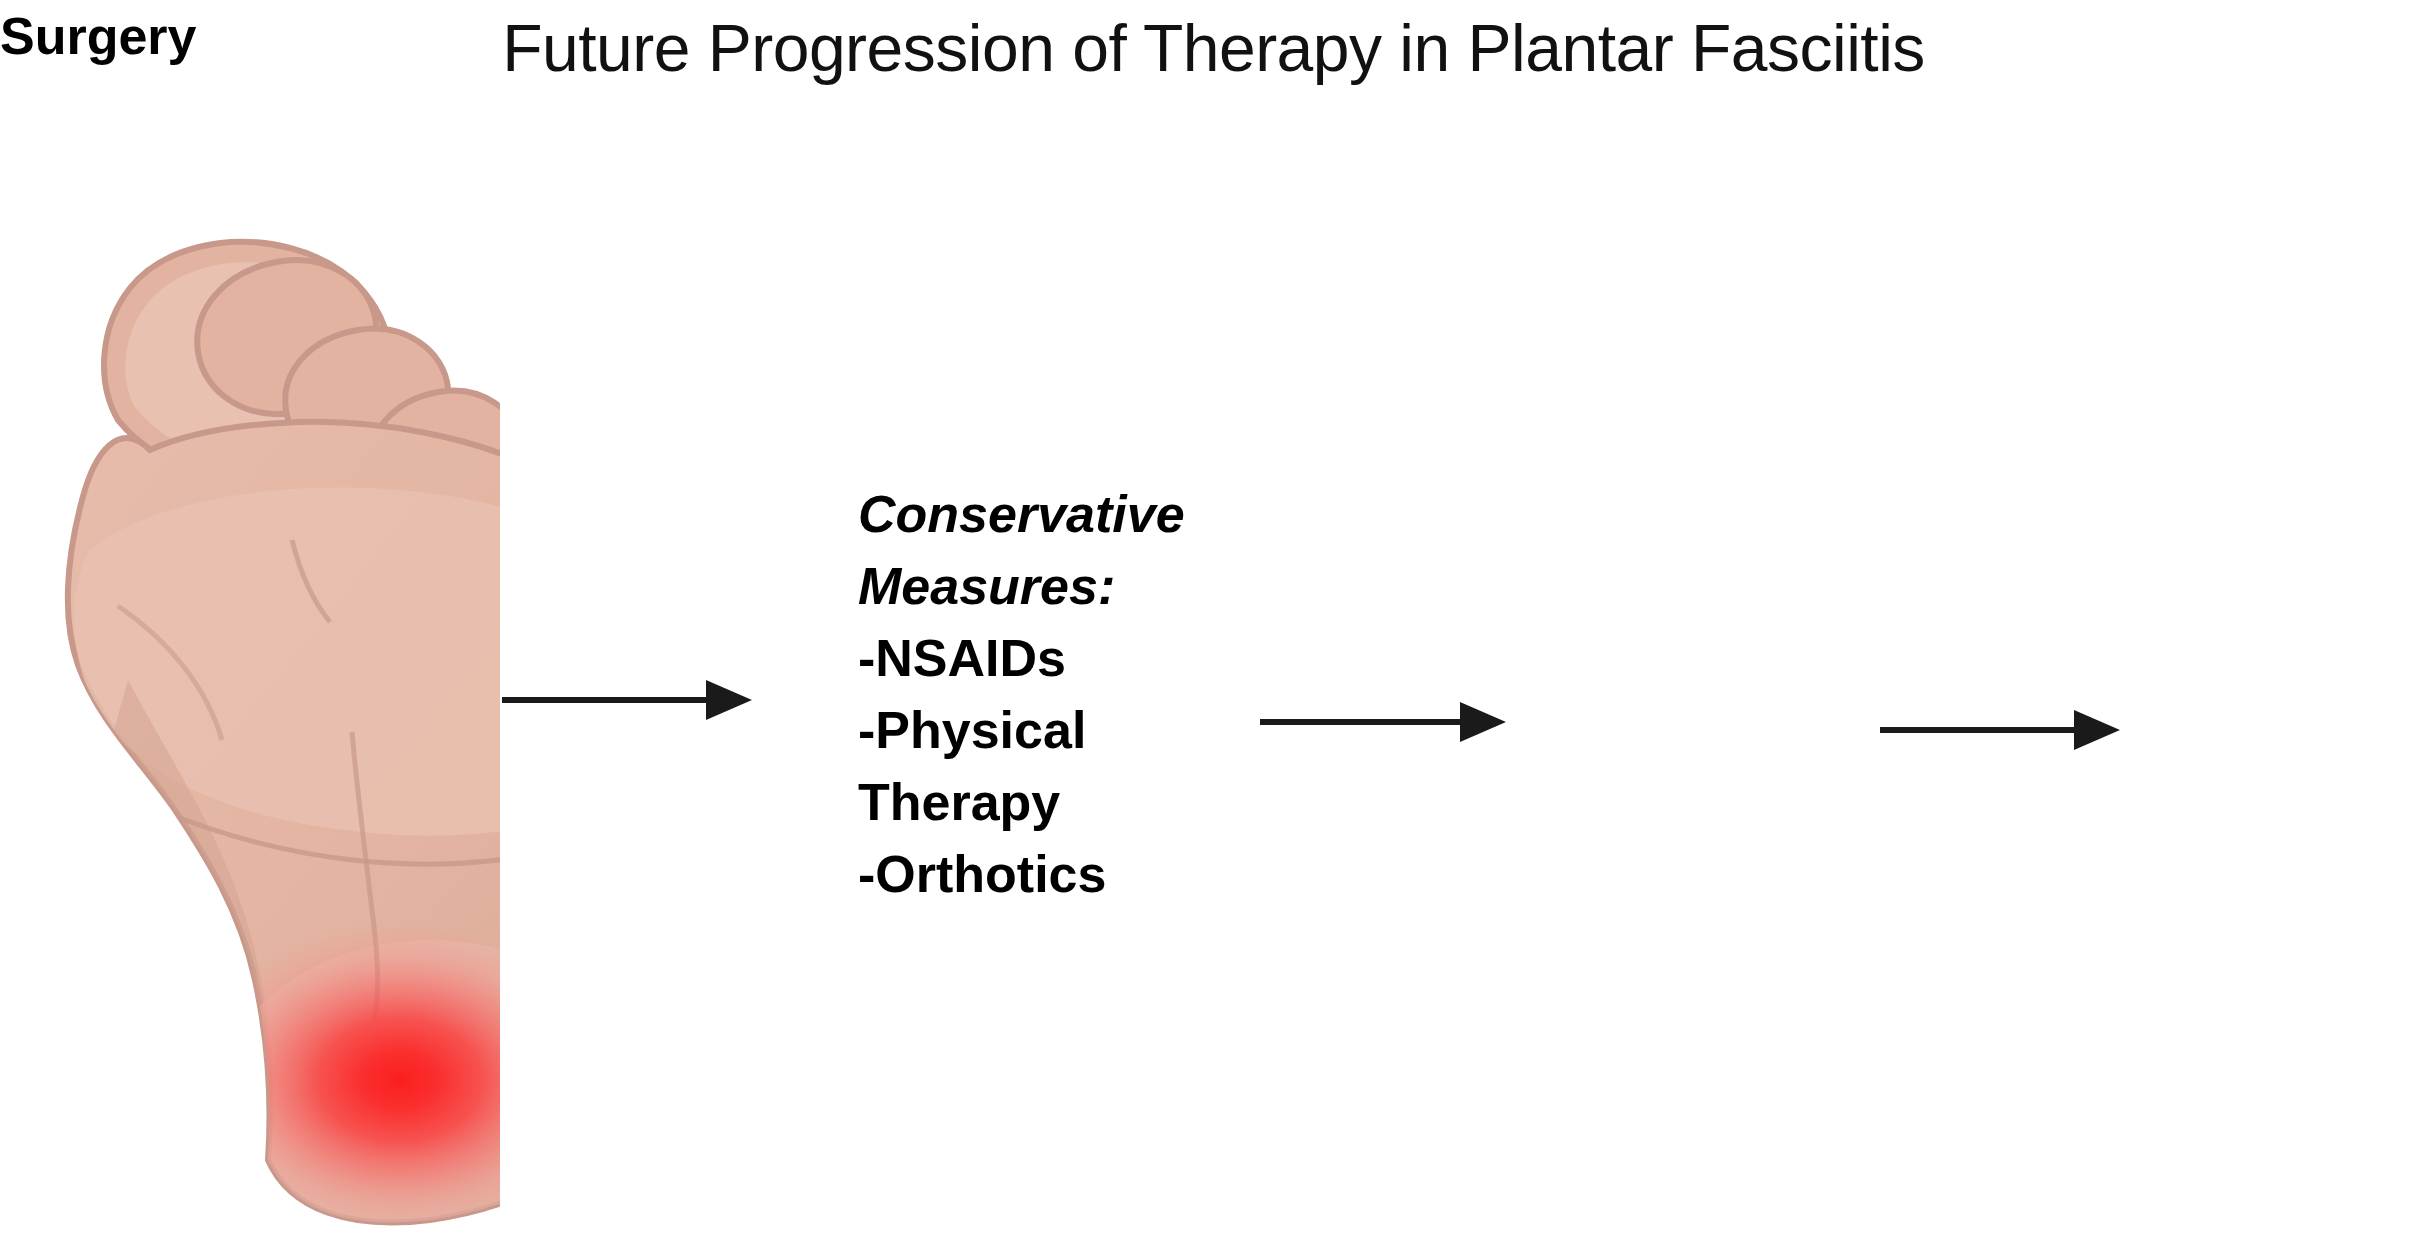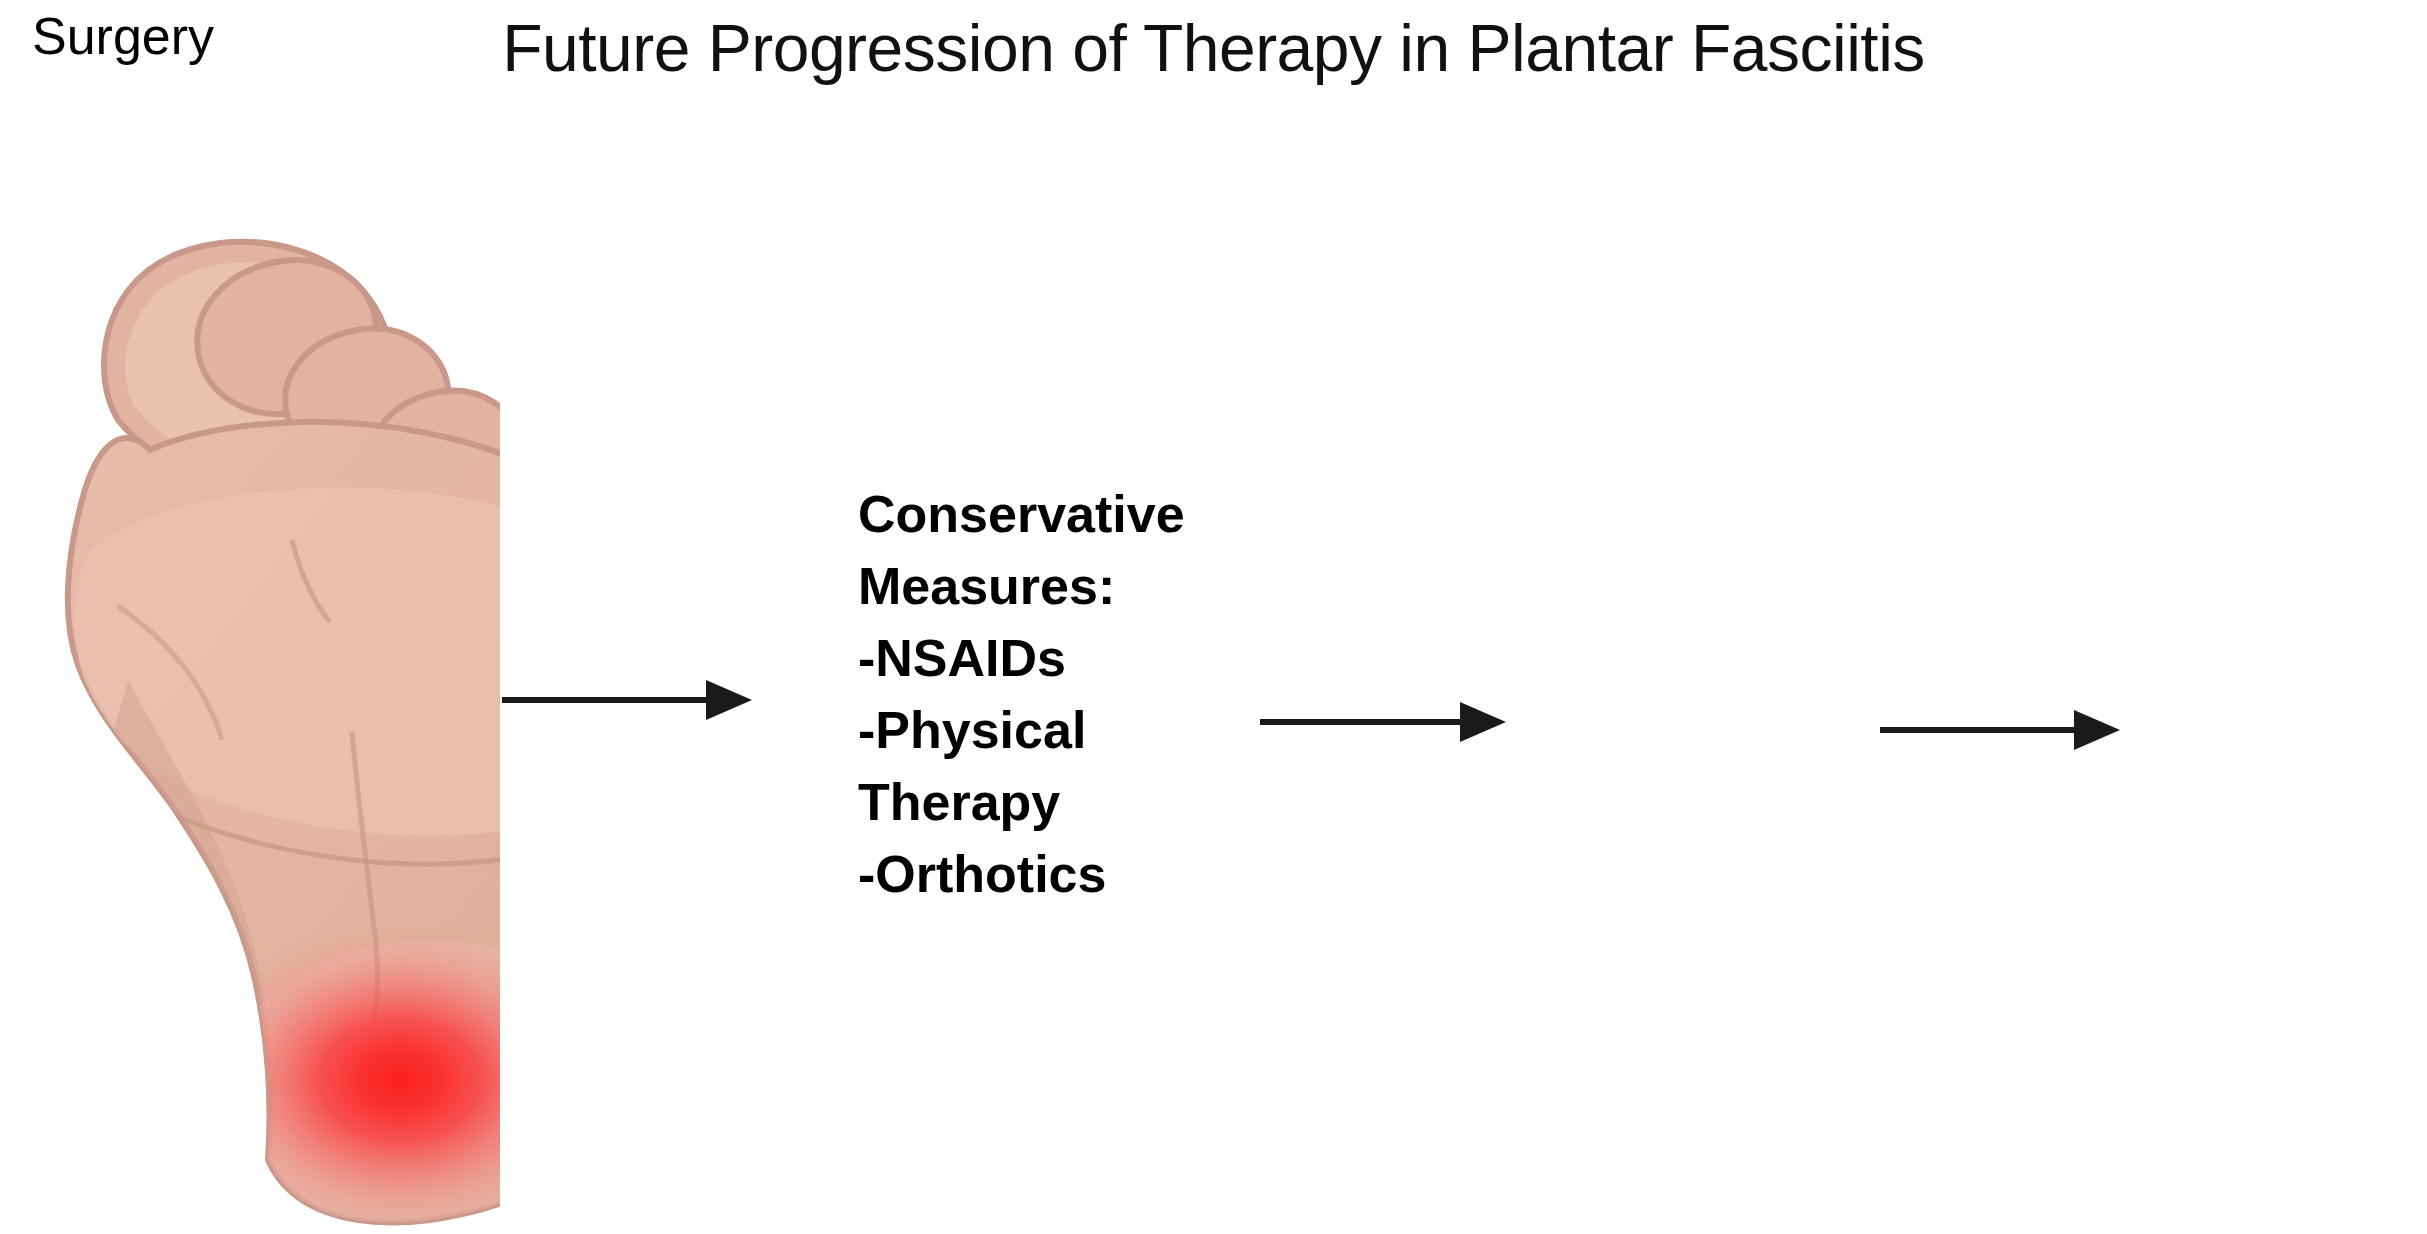--- a/index.html
+++ b/index.html
@@ -47,20 +47,21 @@
   
   .stage-block {
     position: absolute;
     font-size: 52px;
     line-height: 72px;
     color: #000000;
   }
   .stage-heading {
     font-weight: 700;
     white-space: pre-line;
+    font-style: italic;
   }
   .stage-item {
     font-weight: 700;
     white-space: pre-line;
   }
   #stage-conservative {
     left: 858px;
     top: 478px;
     width: 400px;
   }
@@ -68,23 +69,22 @@
     left: 1562px;
     top: 478px;
     width: 380px;
   }
   #stage-surgery {
     left: 2192px;
     top: 692px;
     width: 260px;
     font-size: 52px;
     line-height: 72px;
-    font-weight: 400;
+    font-weight: 700;
     white-space: nowrap;
-    margin-left: 32px;
   }
 
   
   .flow-arrow {
     position: absolute;
   }
   #arrow-1 { left: 500px; top: 672px; width: 260px; height: 56px; }
   #arrow-2 { left: 1258px; top: 694px; width: 256px; height: 56px; }
   #arrow-3 { left: 1878px; top: 702px; width: 250px; height: 56px; }
 </style>

